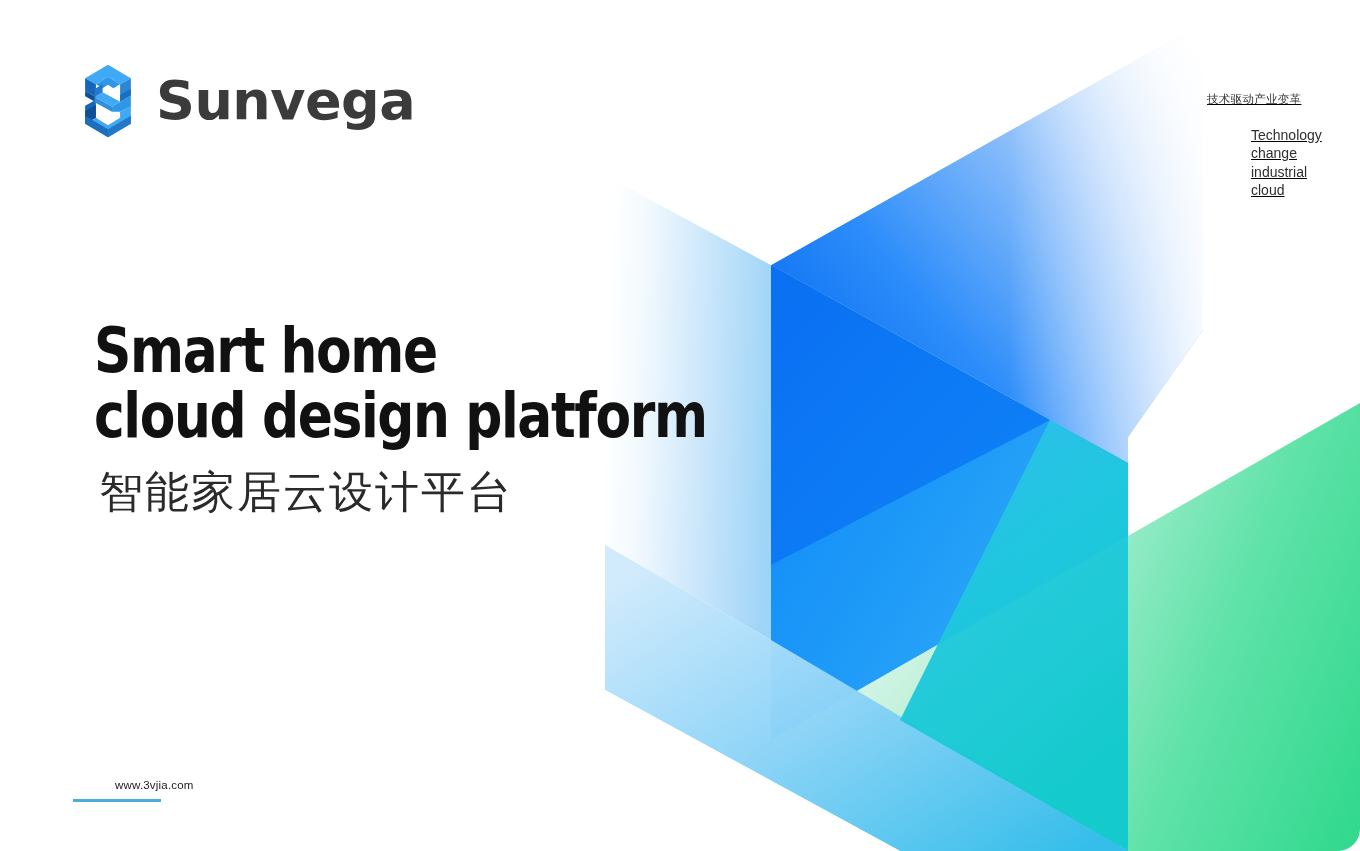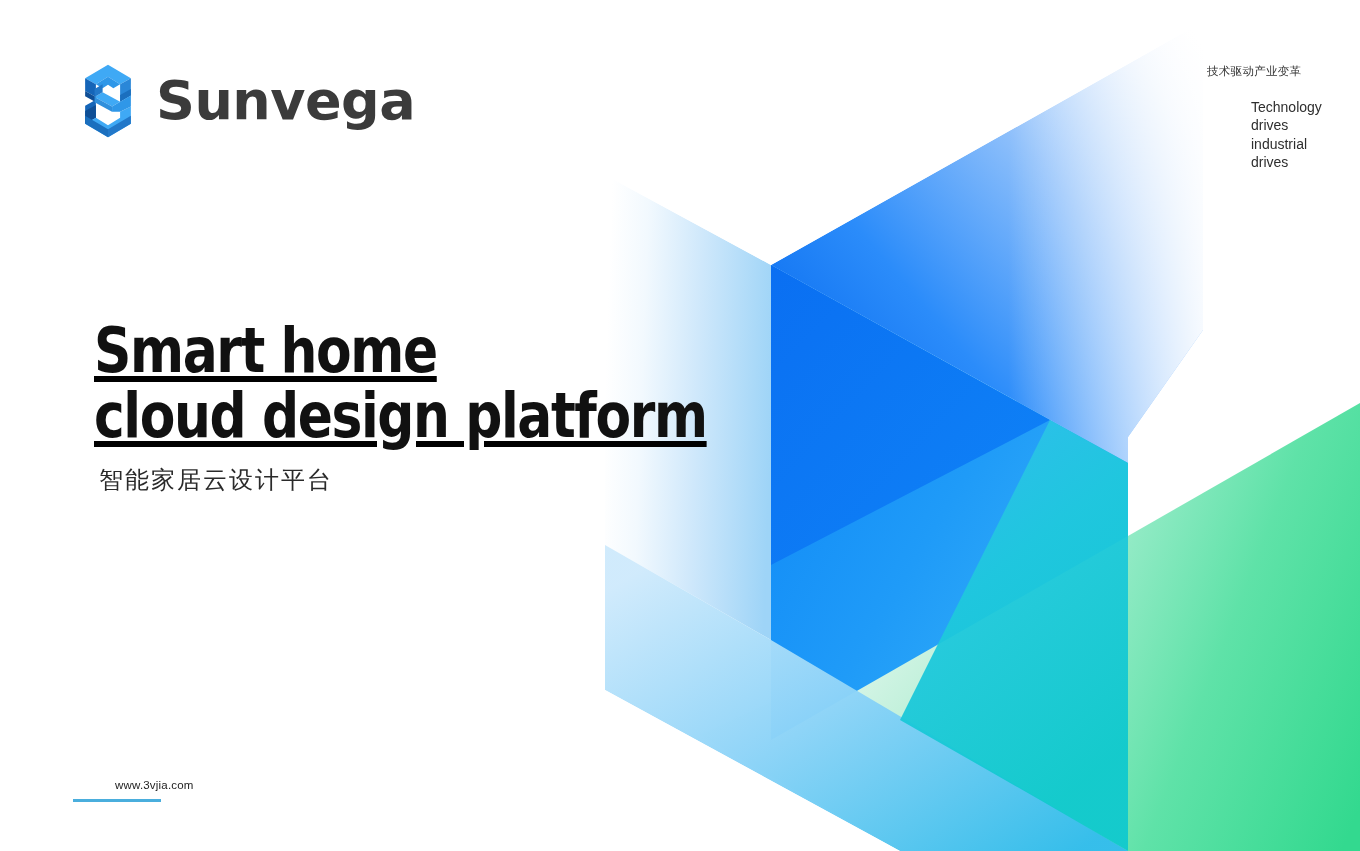--- a/index.html
+++ b/index.html
@@ -7,20 +7,21 @@
     padding: 0;
     background: #ffffff;
   }
   #slide {
     position: relative;
     width: 1360px;
     height: 851px;
     background: #ffffff;
     overflow: hidden;
     font-family: "Liberation Sans", "DejaVu Sans", sans-serif;
+    border-radius: 22px;
   }
 
   
   #artwork {
     position: absolute;
     left: 0; top: 0;
     width: 1360px;
     height: 851px;
     pointer-events: none;
   }
@@ -42,22 +43,23 @@
     letter-spacing: -0.5px;
     color: #3b3b3b;
     line-height: 1;
     white-space: nowrap;
   }
 
   
   #tagline {
     position: absolute;
     left: 1207px;
-    top: 64px;
+    top: 92px;
     width: 140px;
+    text-decoration: underline;
   }
   #tagline-cn {
     font-size: 11.5px;
     color: #333333;
     letter-spacing: 0.3px;
     line-height: 1.3;
     white-space: nowrap;
   }
   #tagline-en {
     margin-top: 19px;
@@ -66,39 +68,38 @@
     line-height: 1.32;
     margin-left: 44px;
   }
 
   
   #headline {
     position: absolute;
     left: 94px;
     top: 318px;
     width: 760px;
-    text-decoration: underline;
   }
   .head-line {
     font-family: "DejaVu Sans Condensed", "Liberation Sans Narrow", "Liberation Sans", sans-serif;
     font-size: 62px;
     font-weight: bold;
     color: #111111;
     line-height: 1.05;
     letter-spacing: -1.5px;
     white-space: nowrap;
     transform: scaleX(0.93);
     transform-origin: left center;
   }
   #subhead {
     position: absolute;
     left: 99px;
     top: 466px;
     font-family: "DejaVu Sans", "Liberation Sans", sans-serif;
-    font-size: 24px;
+    font-size: 44px;
     font-weight: 300;
     color: #2a2a2a;
     letter-spacing: 2px;
     line-height: 1.2;
     white-space: nowrap;
   }
 
   
   #footer {
     position: absolute;
@@ -236,22 +237,22 @@
         <polygon points="42,45 30,52 30,40 42,33" fill="#2278c9"></polygon>
       </g>
     </svg>
     <div id="logo-word">Sunvega</div>
   </div>
 
   <div id="tagline">
     <div id="tagline-cn">技术驱动产业变革</div>
     <div id="tagline-en">
       <div>Technology</div>
-      <div>drives industrial</div>
-      <div>drives</div>
+      <div>change industrial</div>
+      <div>cloud</div>
     </div>
   </div>
 
   <div id="headline">
     <div class="head-line">Smart home</div>
     <div class="head-line">cloud design platform</div>
   </div>
   <div id="subhead">智能家居云设计平台</div>
 
   <div id="footer">

